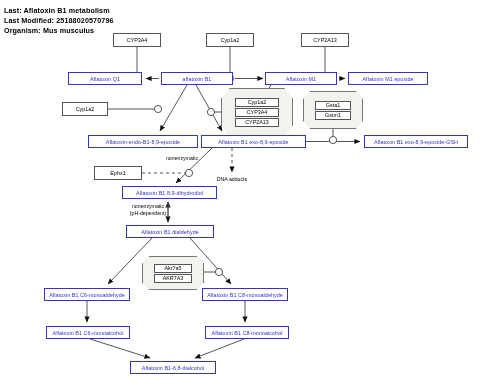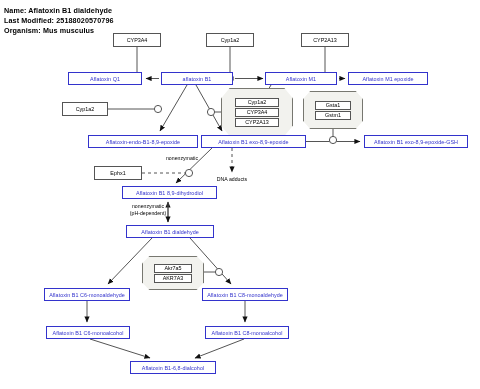--- a/index.html
+++ b/index.html
@@ -146,21 +146,21 @@
     <circle cx="230" cy="78.5" r="3.6"></circle>
     <circle cx="325" cy="78.5" r="3.6"></circle>
     <circle cx="158" cy="109" r="3.6"></circle>
     <circle cx="211" cy="112" r="3.6"></circle>
     <circle cx="333" cy="140" r="3.6"></circle>
     <circle cx="189" cy="173" r="3.6"></circle>
     <circle cx="219" cy="272" r="3.6"></circle>
   </g>
 </svg>
 
-<div class="hdr" style="left:4px;top:6px;">Name: Aflatoxin B1 dialdehyde</div>
+<div class="hdr" style="left:4px;top:6px;">Last: Aflatoxin B1 metabolism</div>
 <div class="hdr" style="left:4px;top:16px;">Last Modified: 25188020570796</div>
 <div class="hdr" style="left:4px;top:26px;">Organism: Mus musculus</div>
 
 <div class="gene" style="left:113px;top:33px;width:48px;height:14px;">CYP3A4</div>
 <div class="gene" style="left:206px;top:33px;width:48px;height:14px;">Cyp1a2</div>
 <div class="gene" style="left:301px;top:33px;width:48px;height:14px;">CYP2A13</div>
 <div class="gene" style="left:62px;top:102px;width:46px;height:14px;">Cyp1a2</div>
 <div class="gene" style="left:94px;top:166px;width:48px;height:14px;">Ephx1</div>
 
 <div class="complex" style="left:221px;top:88px;width:72px;height:48px;">

